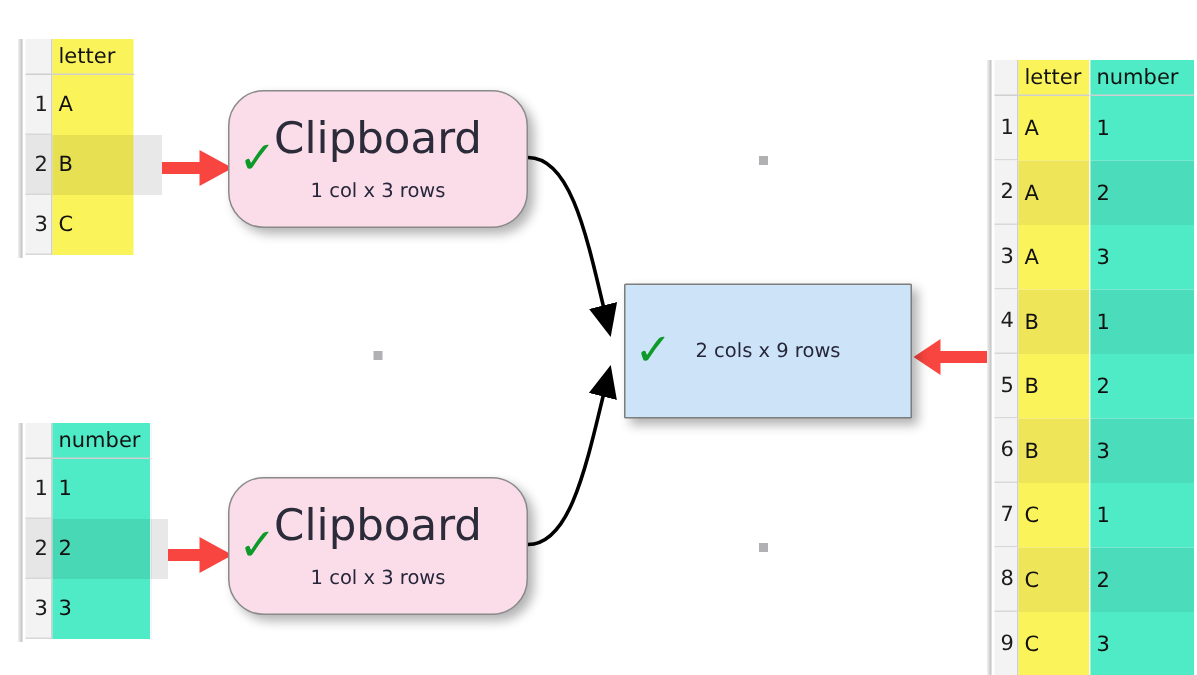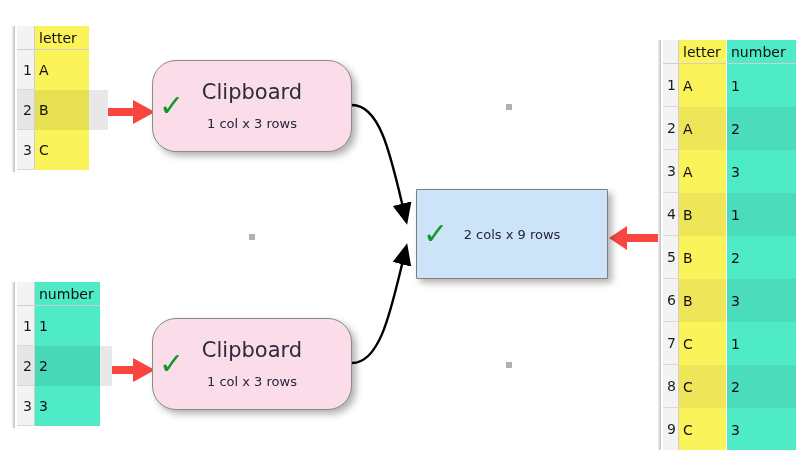--- a/index.html
+++ b/index.html
@@ -121,21 +121,21 @@
     background: #fbdce9;
     border: 1px solid #8a8a8a;
     border-radius: 24px;
   }
   .node-cross {
     background: #cde3f7;
     border: 1px solid #7d7d7d;
     border-radius: 1px;
   }
   .node-title {
-    font-size: 21px;
+    font-size: 29px;
     color: #2b2b3a;
     line-height: 1;
     margin-bottom: 14px;
     font-weight: 400;
   }
   .node-sub {
     font-size: 13px;
     color: #26263a;
     line-height: 1;
   }

